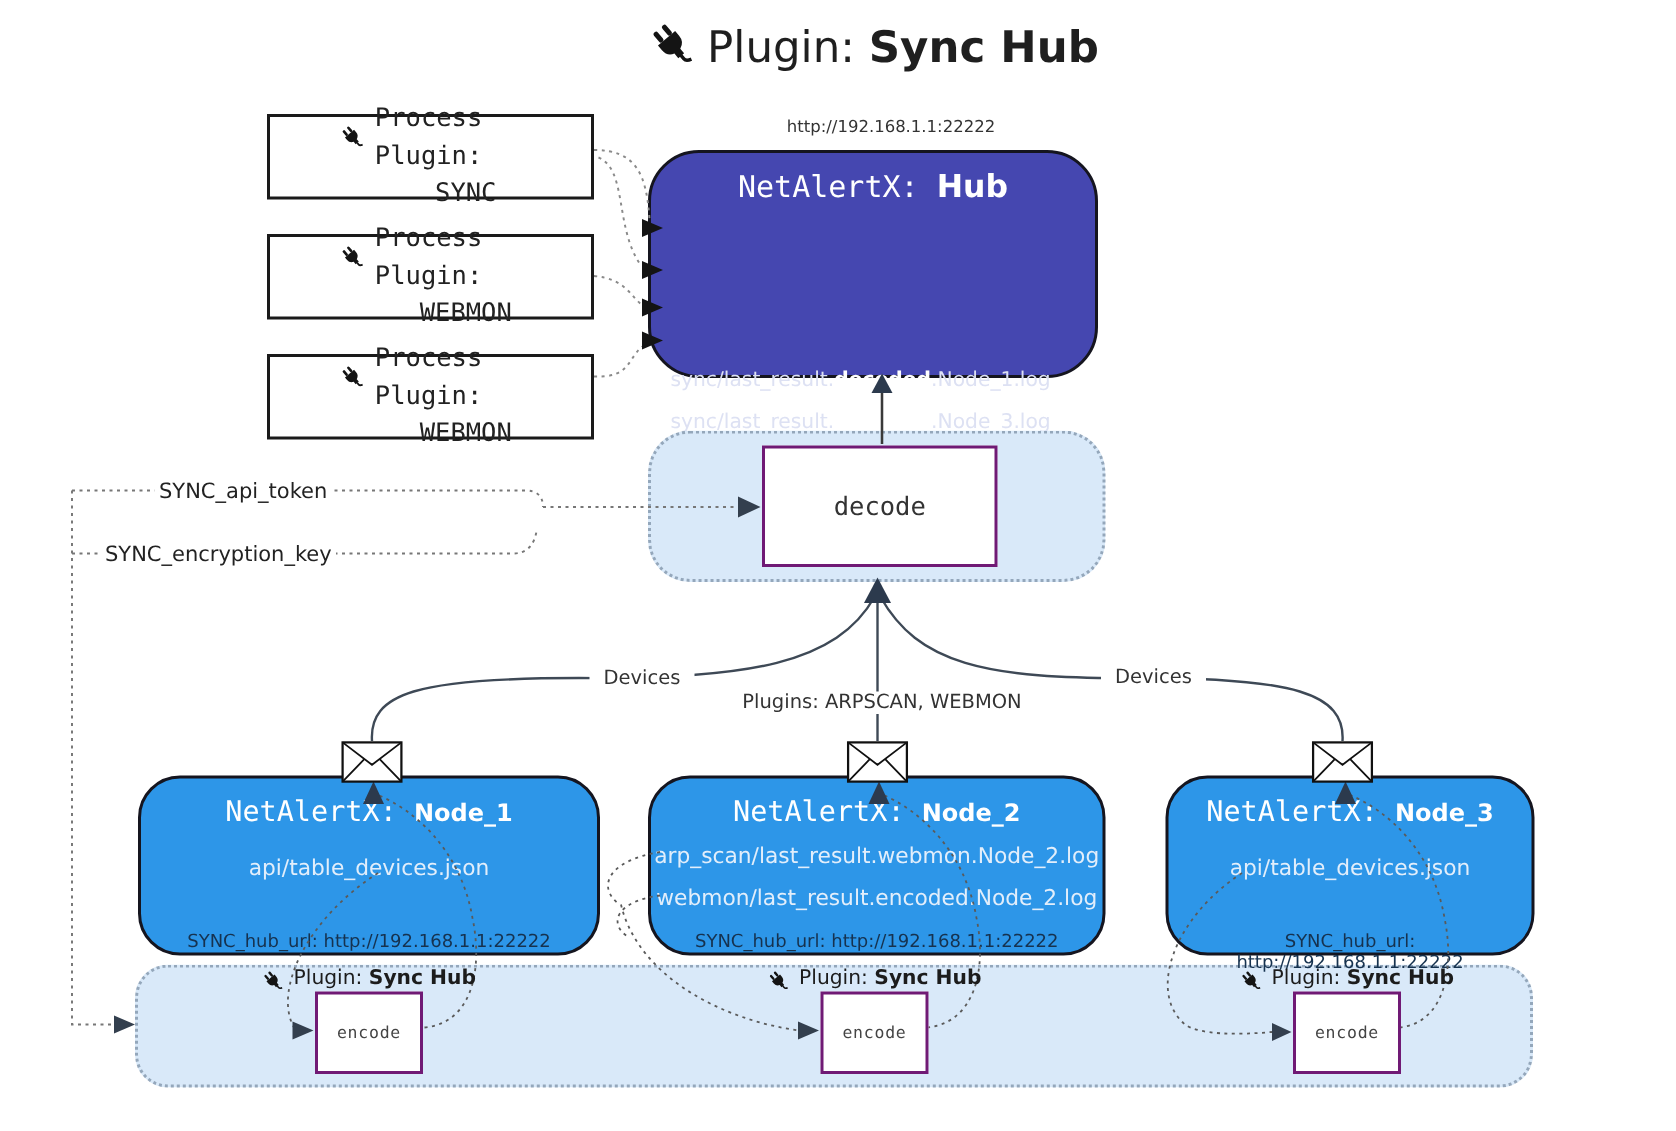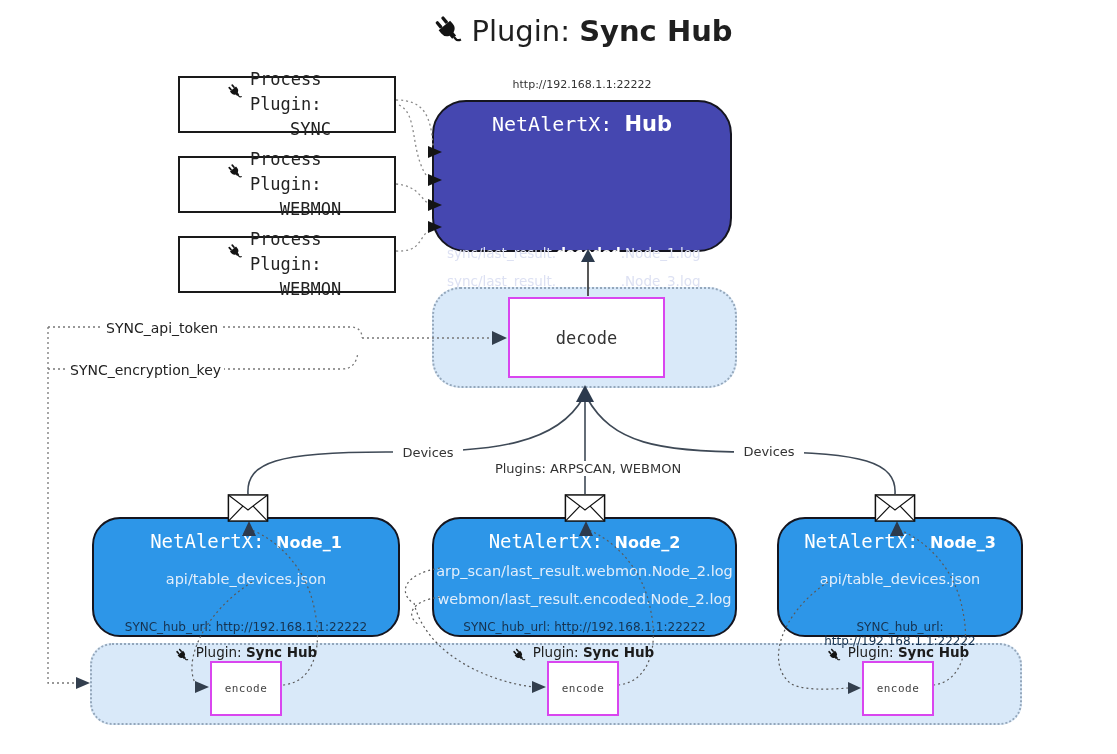--- a/index.html
+++ b/index.html
@@ -15,36 +15,36 @@
   .icon-plug{display:inline-block;vertical-align:-6px;margin-right:6px;}
 
   
   .hub{position:absolute;left:432px;top:100px;width:300px;height:152px;background:#4547b0;
        border:2.5px solid #15151f;border-radius:34px;box-sizing:border-box;color:#fff;}
   .hub-title{position:absolute;left:0;top:10px;width:100%;text-align:center;
              font-family:"DejaVu Sans Mono",monospace;font-size:20px;color:#fff;}
   .hub-title .bold{font-family:"DejaVu Sans",sans-serif;font-weight:bold;font-size:21px;}
   .hub-line{position:absolute;left:13px;height:20px;font-size:13.5px;color:#dde1f3;white-space:nowrap;}
   .hub-line b{color:#fff;}
-  .hub-url{position:absolute;left:432px;top:78px;width:300px;text-align:center;
+  .hub-url{position:absolute;left:444px;top:78px;width:300px;text-align:center;
            font-size:11px;color:#333;}
 
   
   .pbox{position:absolute;left:178px;width:218px;height:57px;background:#fff;
         border:2px solid #1a1a1a;box-sizing:border-box;
         font-family:"DejaVu Sans Mono",monospace;font-size:17px;color:#222;
         display:flex;flex-direction:column;align-items:center;justify-content:center;line-height:25px;padding-left:47px;}
   .pbox .row{display:flex;align-items:center;}
 
   
   .lblue{position:absolute;background:#d9e9f9;border:2px dotted #94a7bb;border-radius:28px;box-sizing:border-box;}
   .decode-wrap{left:432px;top:287px;width:305px;height:101px;}
   .bottom-wrap{left:90px;top:643px;width:932px;height:82px;border-radius:22px;}
 
-  .white-box{position:absolute;background:#fff;border:2px solid #d946ef;box-sizing:border-box;
+  .white-box{position:absolute;background:#fff;border:2px solid #701a75;box-sizing:border-box;
              display:flex;align-items:center;justify-content:center;
              font-family:"DejaVu Sans Mono",monospace;color:#333;}
   .decode-box{left:508px;top:297px;width:157px;height:81px;font-size:17px;}
   .encode-box{top:661px;width:72px;height:55px;font-size:11px;color:#444;letter-spacing:.5px;}
 
   
   .node{position:absolute;top:517px;height:120px;background:#2d96e8;border:2.5px solid #15151f;
         border-radius:28px;box-sizing:border-box;color:#fff;}
   .node-title{position:absolute;left:0;top:11px;width:100%;text-align:center;
               font-family:"DejaVu Sans Mono",monospace;font-size:19px;}

